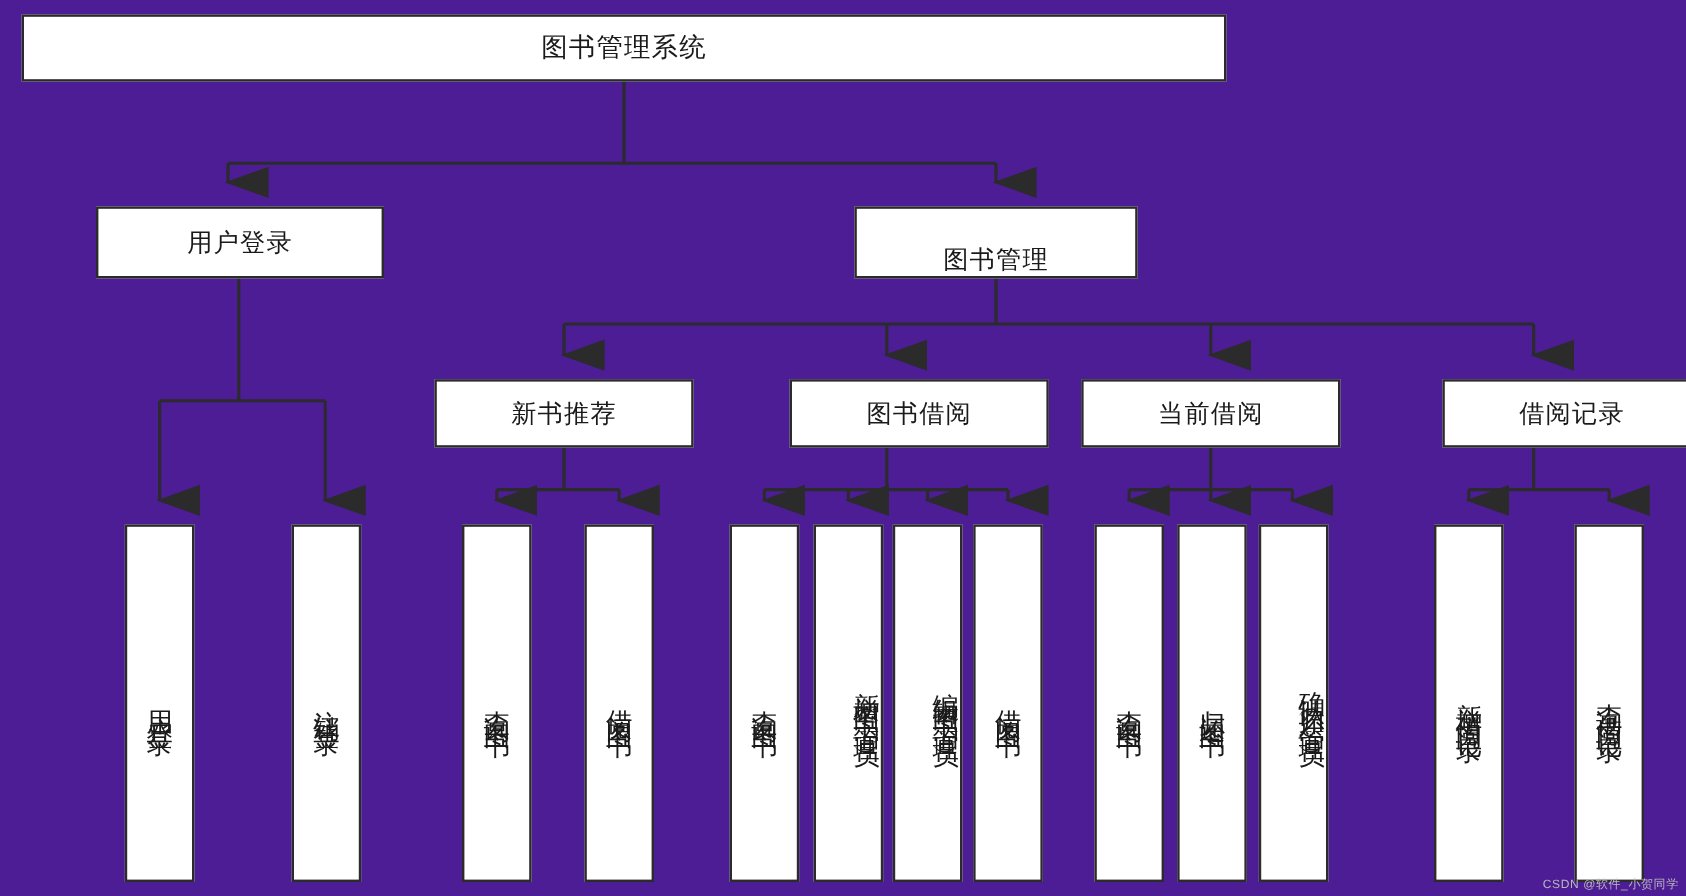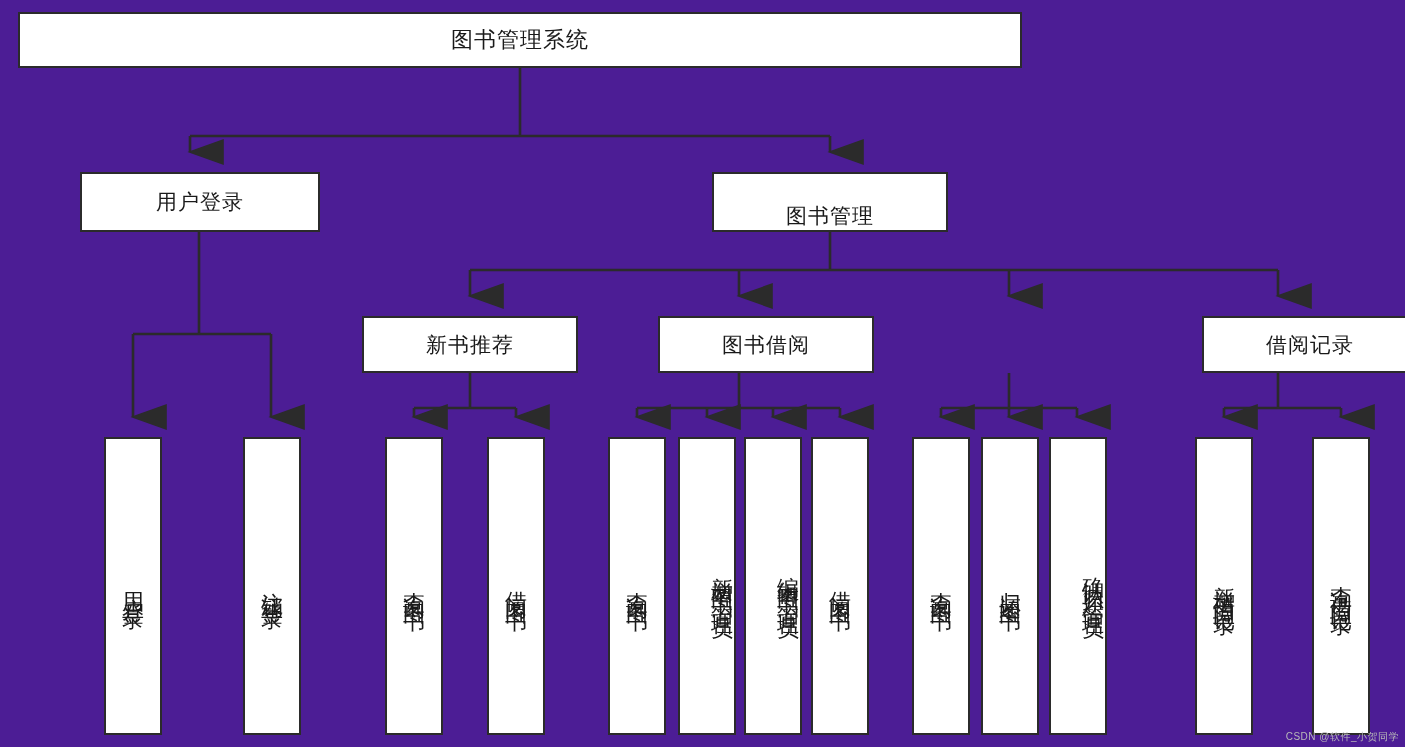--- a/index.html
+++ b/index.html
@@ -82,20 +82,23 @@
   <div class="node h-node" style="left:712px;top:172px;width:236px;height:60px;align-items:flex-end;">
     <span>图书管理</span>
   </div>
 
   <div class="node h-node" style="left:362px;top:316px;width:216px;height:57px;">
     <span>新书推荐</span>
   </div>
   <div class="node h-node" style="left:638px;top:316px;width:216px;height:57px;margin-left:20px;">
     <span>图书借阅</span>
   </div>
+  <div class="node h-node" style="left:901px;top:316px;width:216px;height:57px;">
+    <span>当前借阅</span>
+  </div>
   <div class="node h-node" style="left:1202px;top:316px;width:216px;height:57px;">
     <span>借阅记录</span>
   </div>
 
   <div class="node v-node centered" style="left:104px;top:437px;width:58px;height:298px;">
     <span>用户登录</span>
   </div>
   <div class="node v-node centered" style="left:243px;top:437px;width:58px;height:298px;">
     <span>注销登录</span>
   </div>

